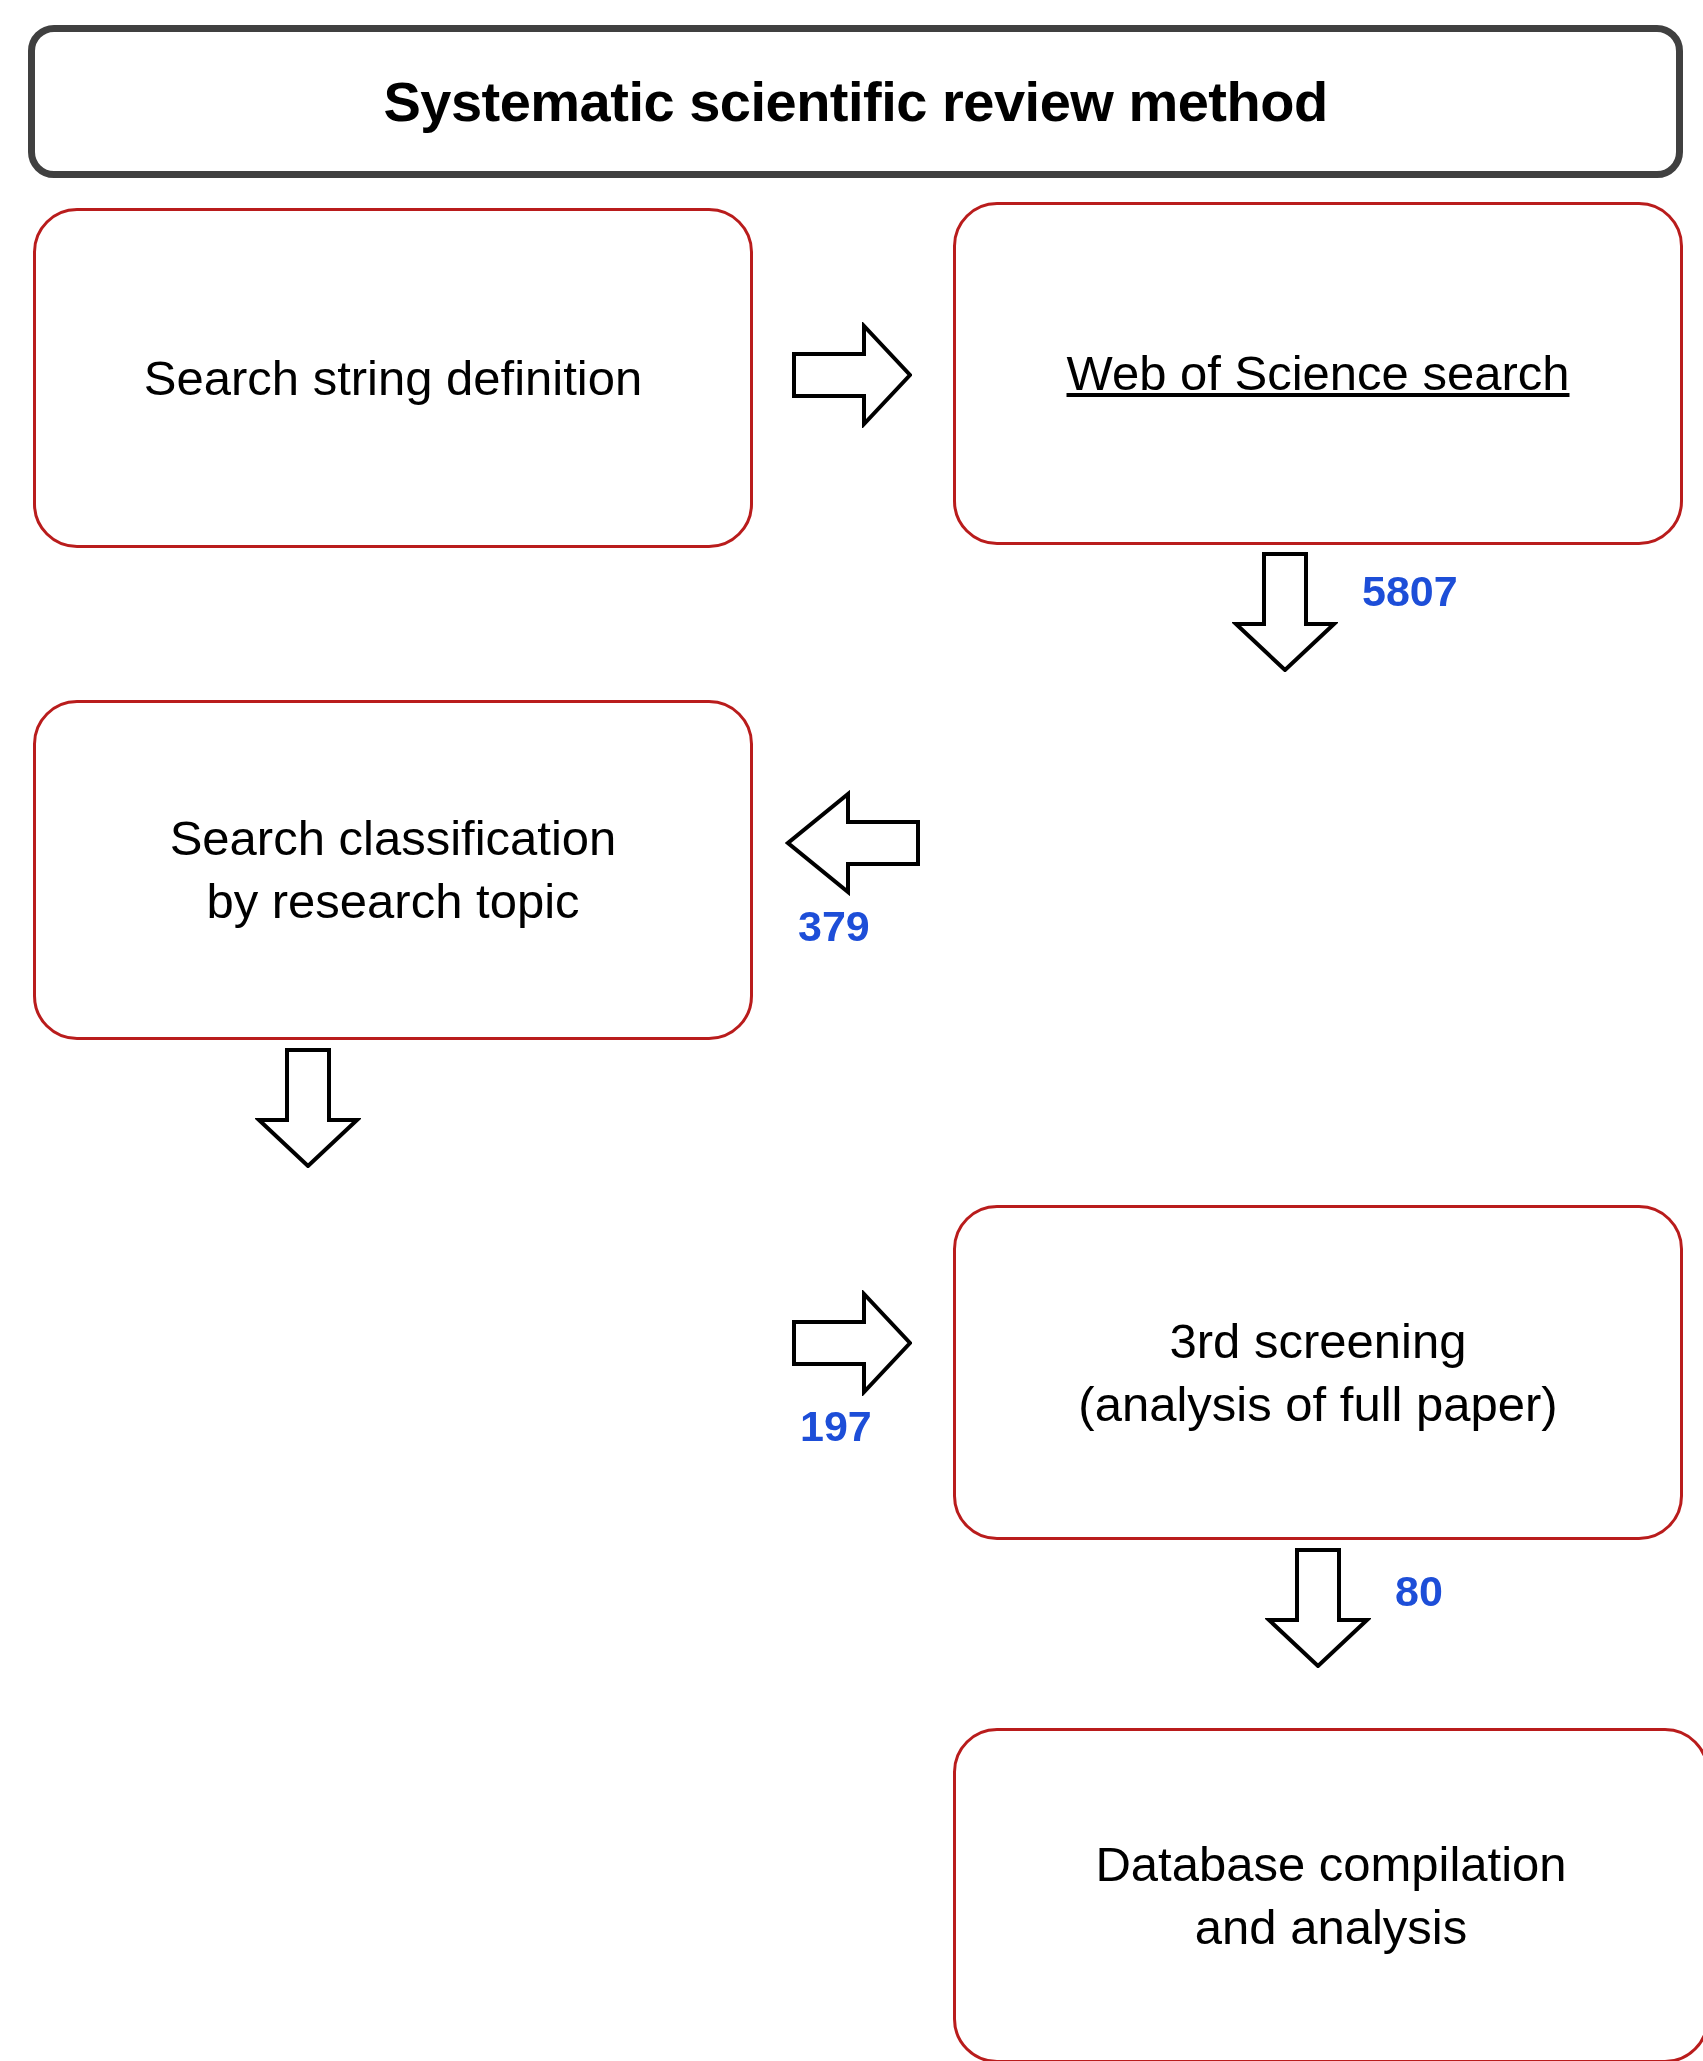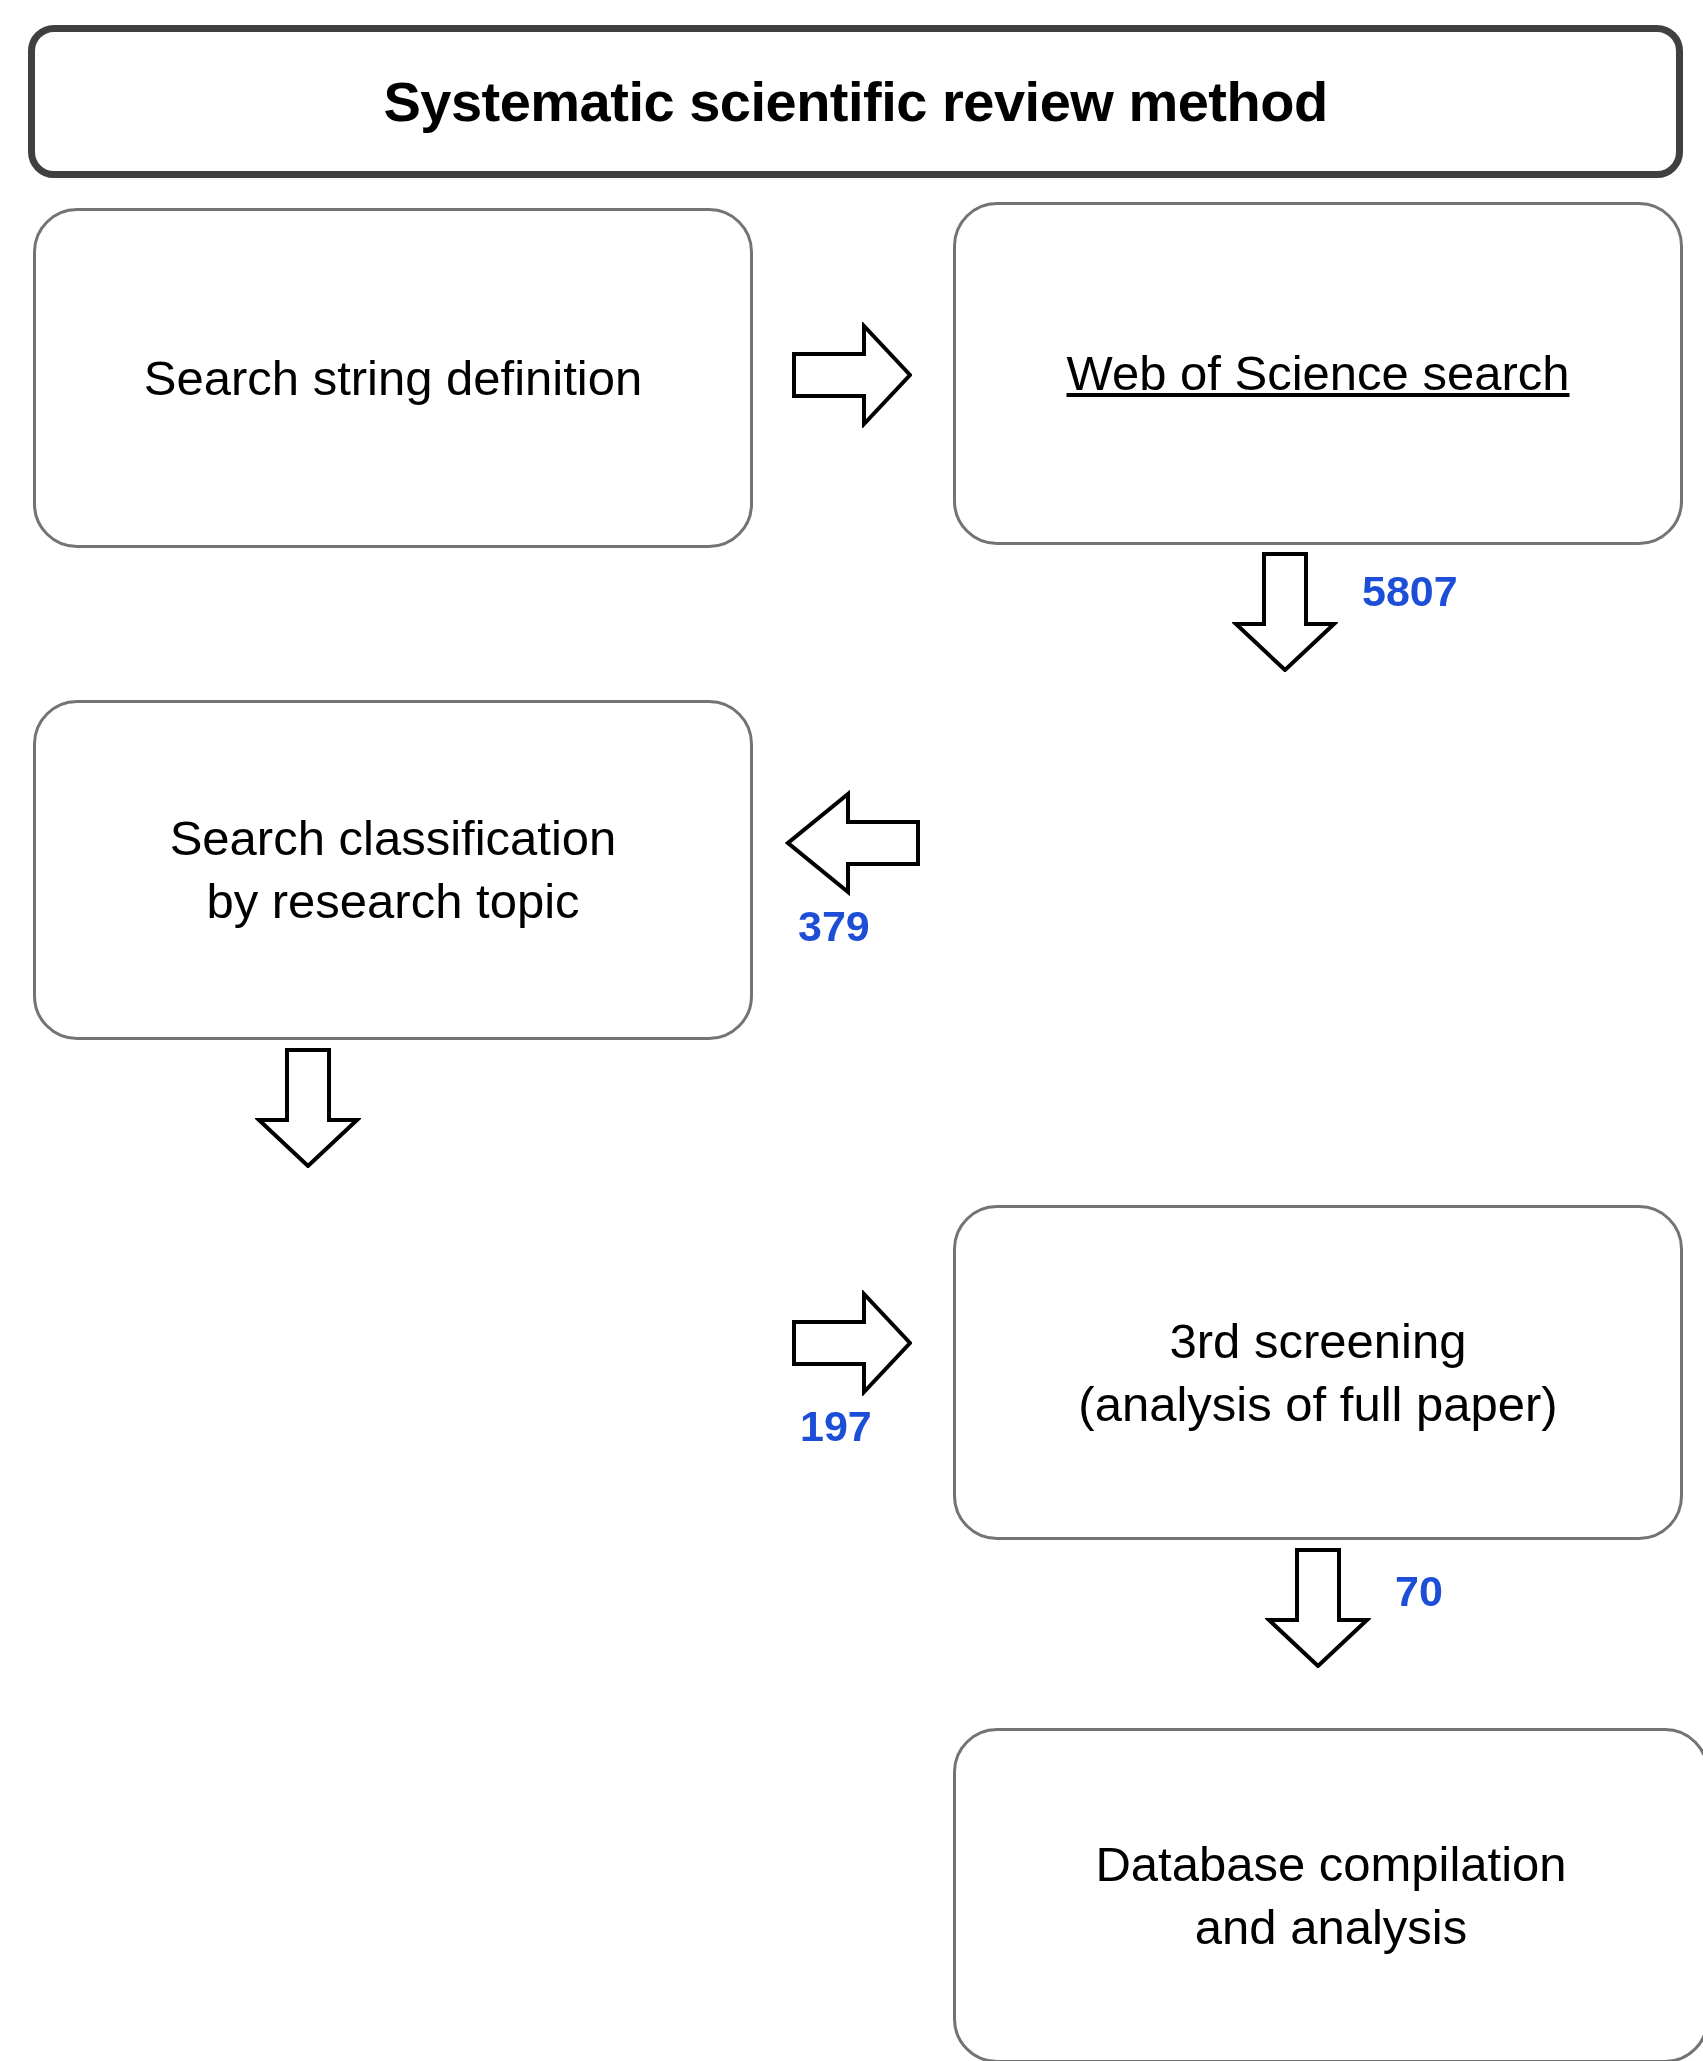--- a/index.html
+++ b/index.html
@@ -37,21 +37,21 @@
     color: #000000;
     letter-spacing: -0.5px;
     text-align: center;
     line-height: 1.1;
   }
 
   
   .node {
     position: absolute;
     box-sizing: border-box;
-    border: 3px solid #737373;
+    border: 3px solid #b91c1c;
     border-radius: 44px;
     background: #ffffff;
     display: flex;
     align-items: center;
     justify-content: center;
     text-align: center;
   }
   .node-text {
     font-size: 49px;
     color: #000000;
@@ -136,20 +136,20 @@
       <polygon points="2,32 72,32 72,4 118,53 72,102 72,74 2,74" fill="#ffffff" stroke="#000000" stroke-width="4" stroke-linejoin="miter"></polygon>
     </svg>
   </div>
   <div class="count-label" style="left:800px; top:1405px;">197</div>
 
   <div class="arrow" style="left:1265px; top:1548px;">
     <svg width="106" height="120" viewBox="0 0 106 120">
       <polygon points="32,2 74,2 74,72 102,72 53,118 4,72 32,72" fill="#ffffff" stroke="#000000" stroke-width="4" stroke-linejoin="miter"></polygon>
     </svg>
   </div>
-  <div class="count-label" style="left:1395px; top:1570px;">70</div>
+  <div class="count-label" style="left:1395px; top:1570px;">80</div>
 
   <div class="node" style="left:953px; top:1720px; width:756px; height:335px;margin-top:8px;">
     <div class="node-text">Database compilation
 and analysis</div>
   </div>
 
 </div>
 
 </body></html>

